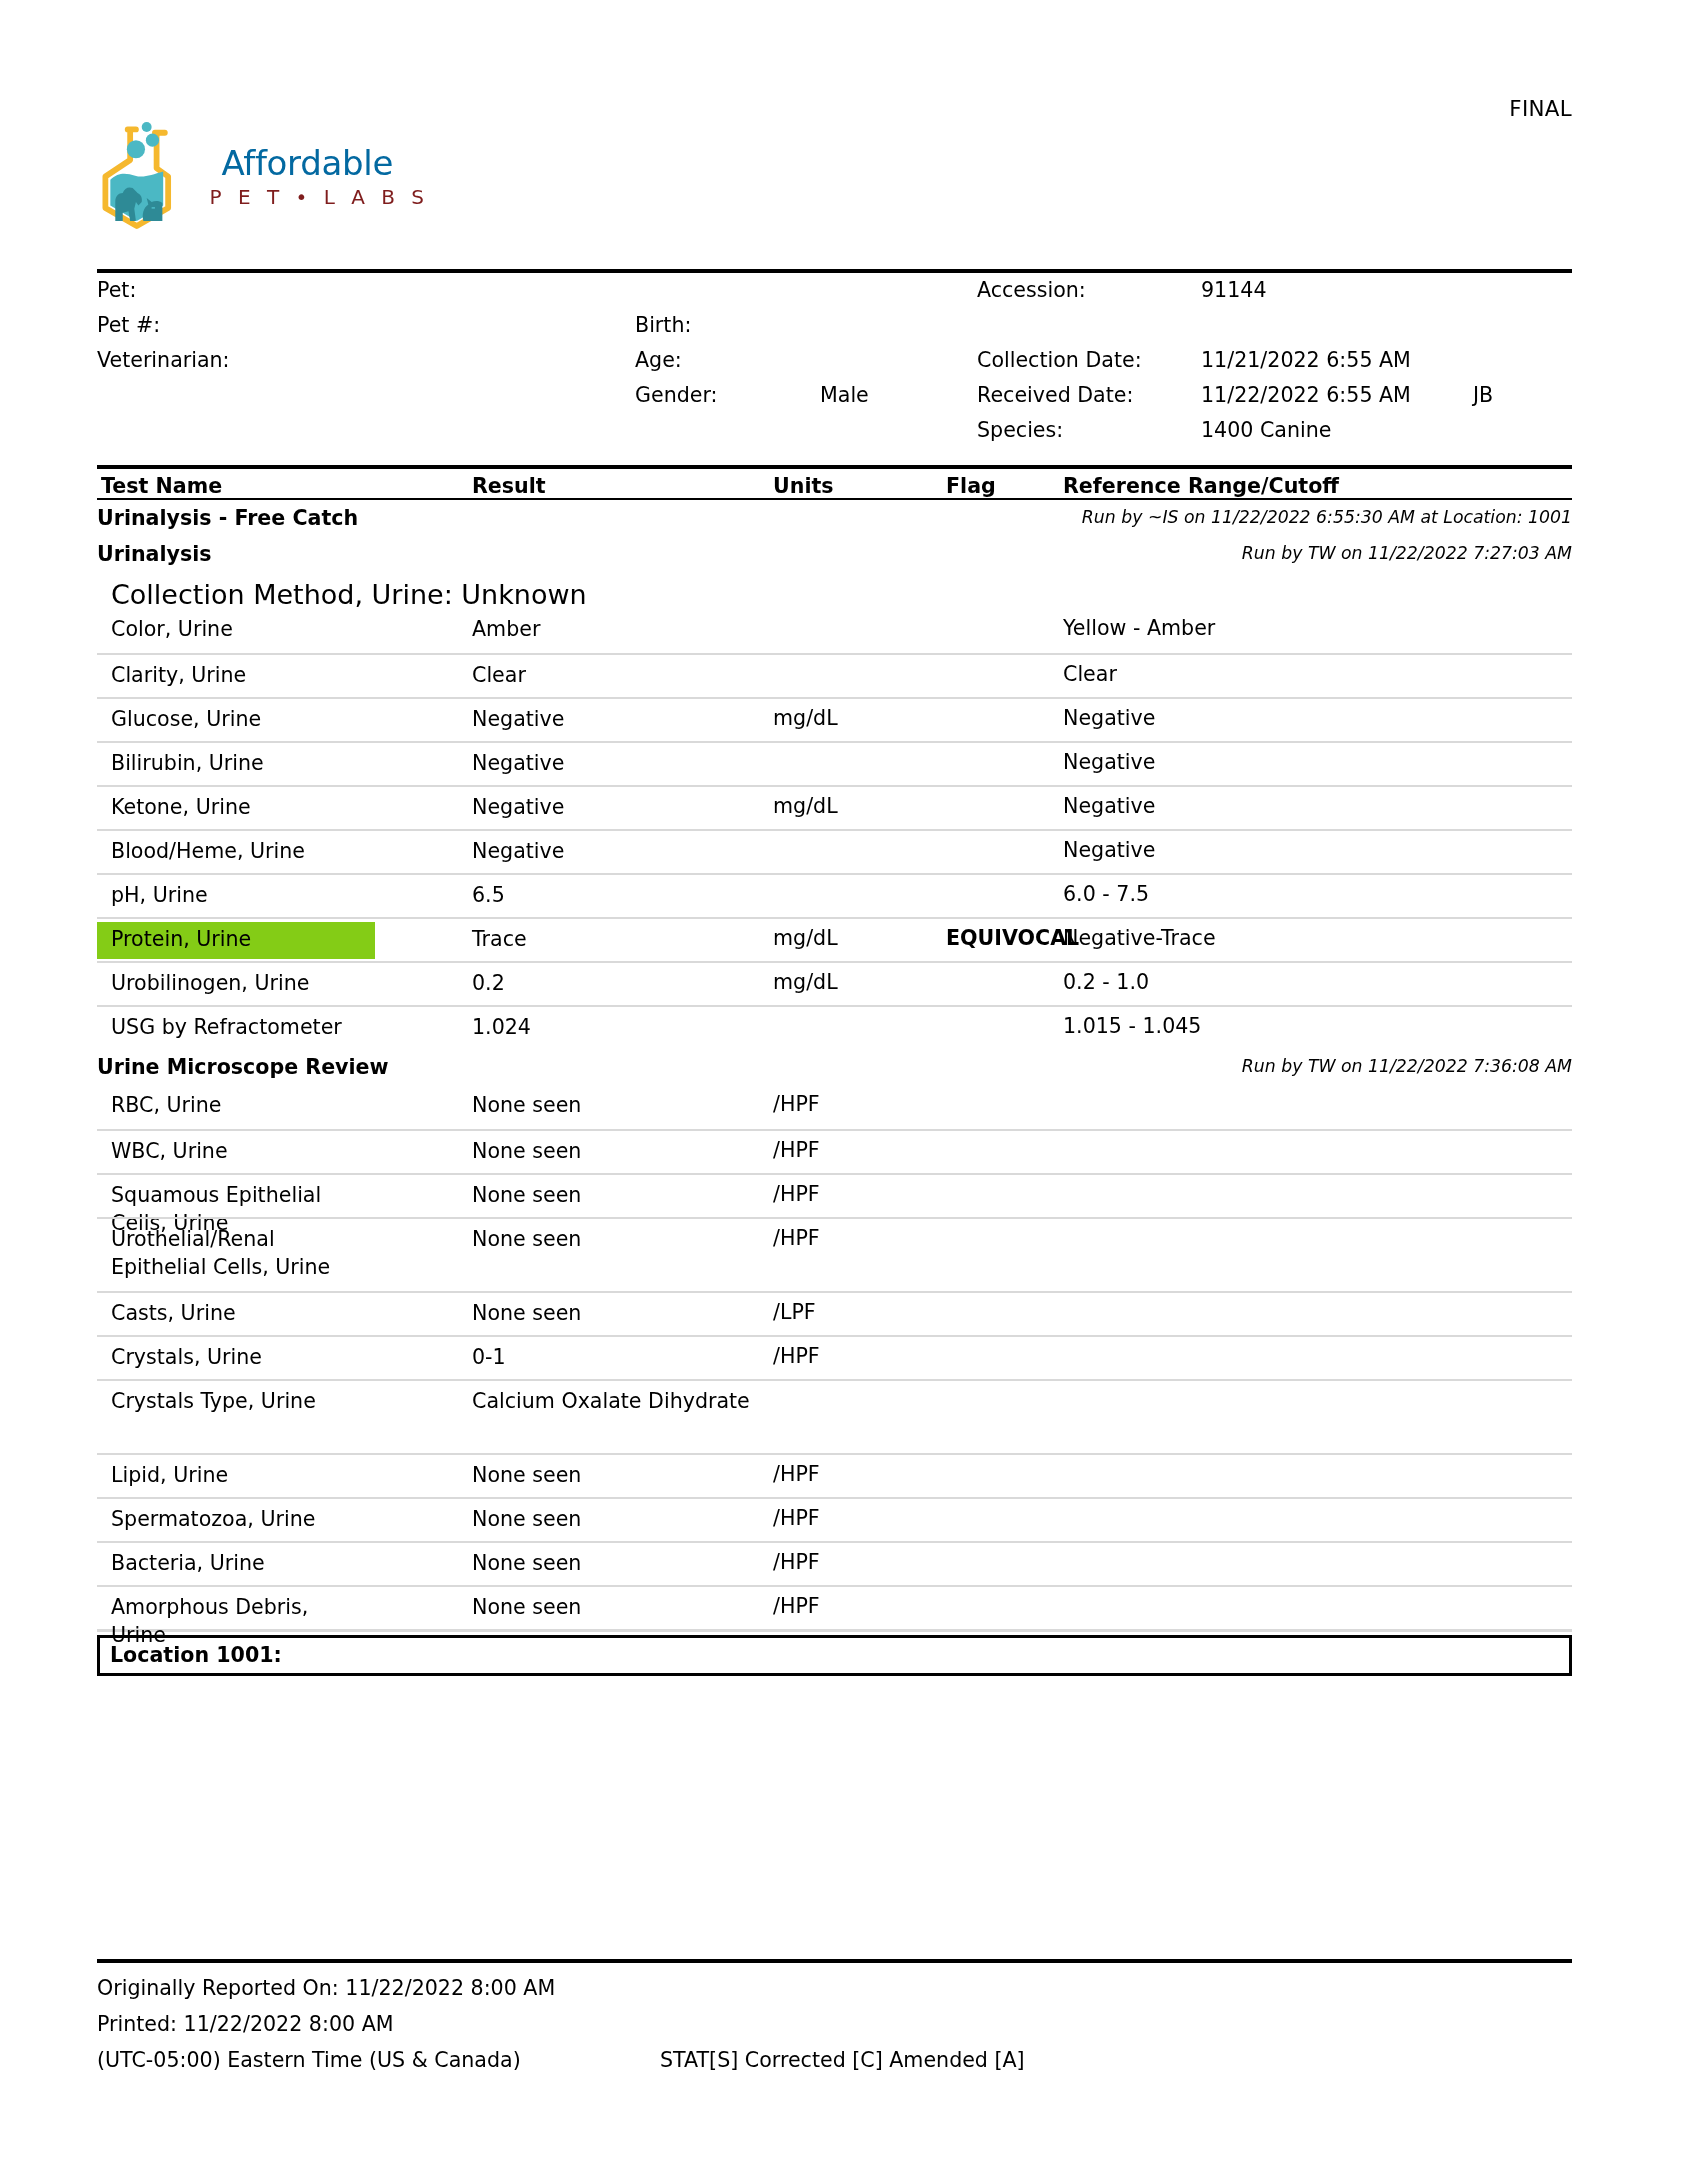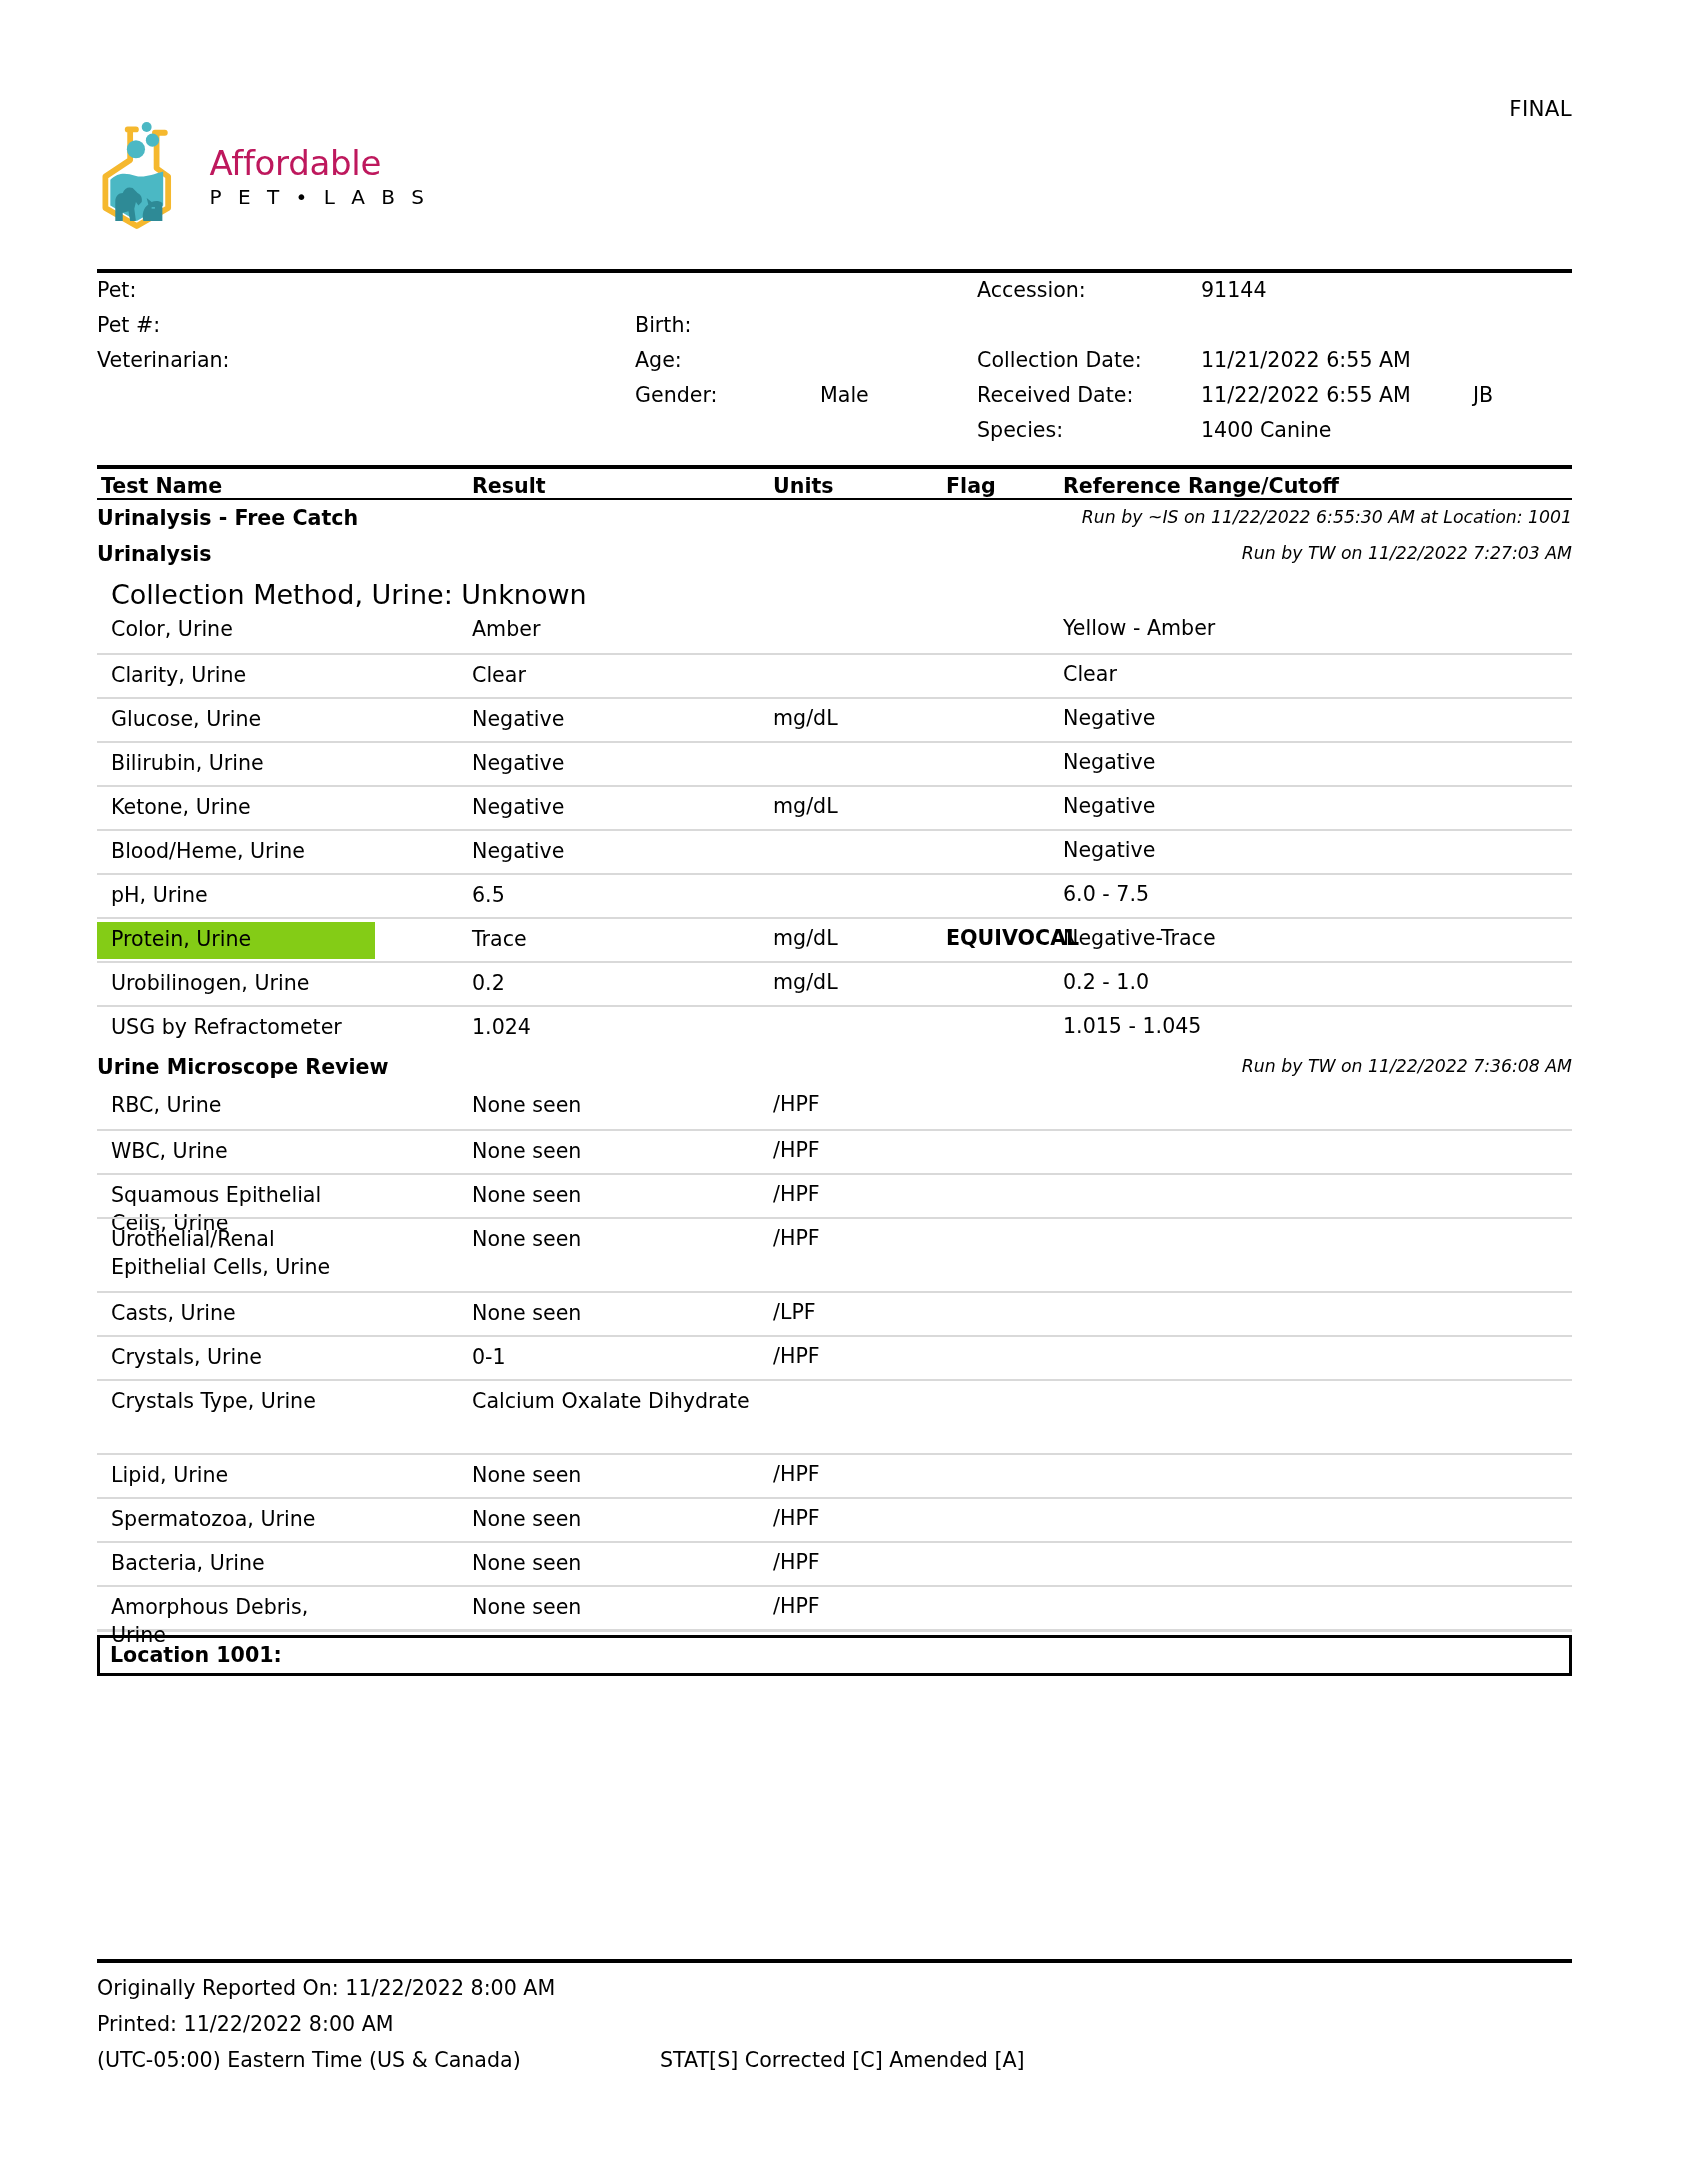--- a/index.html
+++ b/index.html
@@ -40,27 +40,28 @@
     left: 97px;
     top: 122px;
     display: flex;
     align-items: center;
     gap: 11.5px;
   }
   .logo-mark { width: 101px; height: 109px; display: block; }
   .logo-words { display: flex; flex-direction: column; justify-content: center; line-height: 1; }
   .logo-word-main {
     font-size: 34px;
-    color: #be185d;
+    color: #0369a1;
     font-weight: normal;
     letter-spacing: -0.3px;
+    margin-left: 12px;
   }
   .logo-word-sub {
     font-size: 20px;
-    color: #000000;
+    color: #7f1d1d;
     letter-spacing: 5px;
     margin-top: 7.4px;
   }
 
   
   .rule-thick {
     position: absolute;
     left: 97px;
     width: 1475px;
     height: 4.1px;

